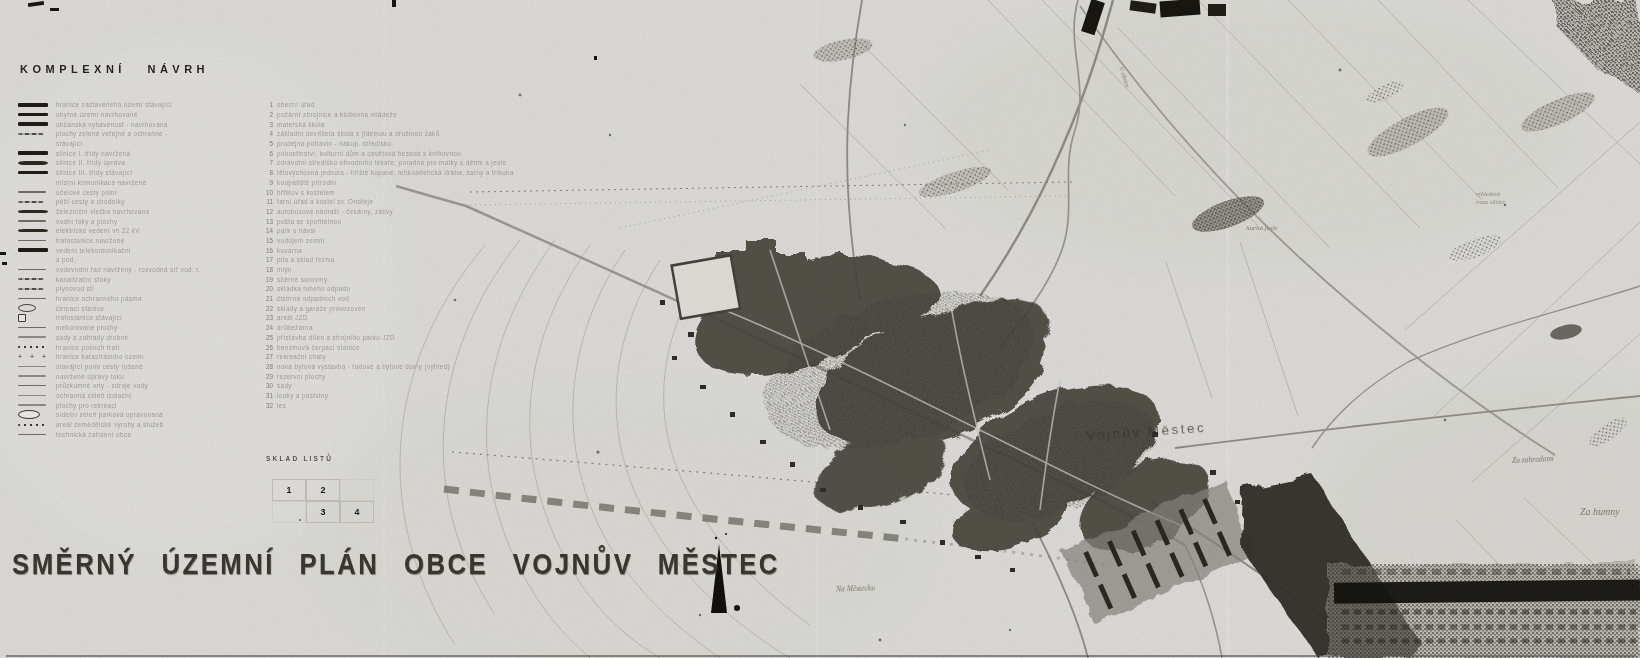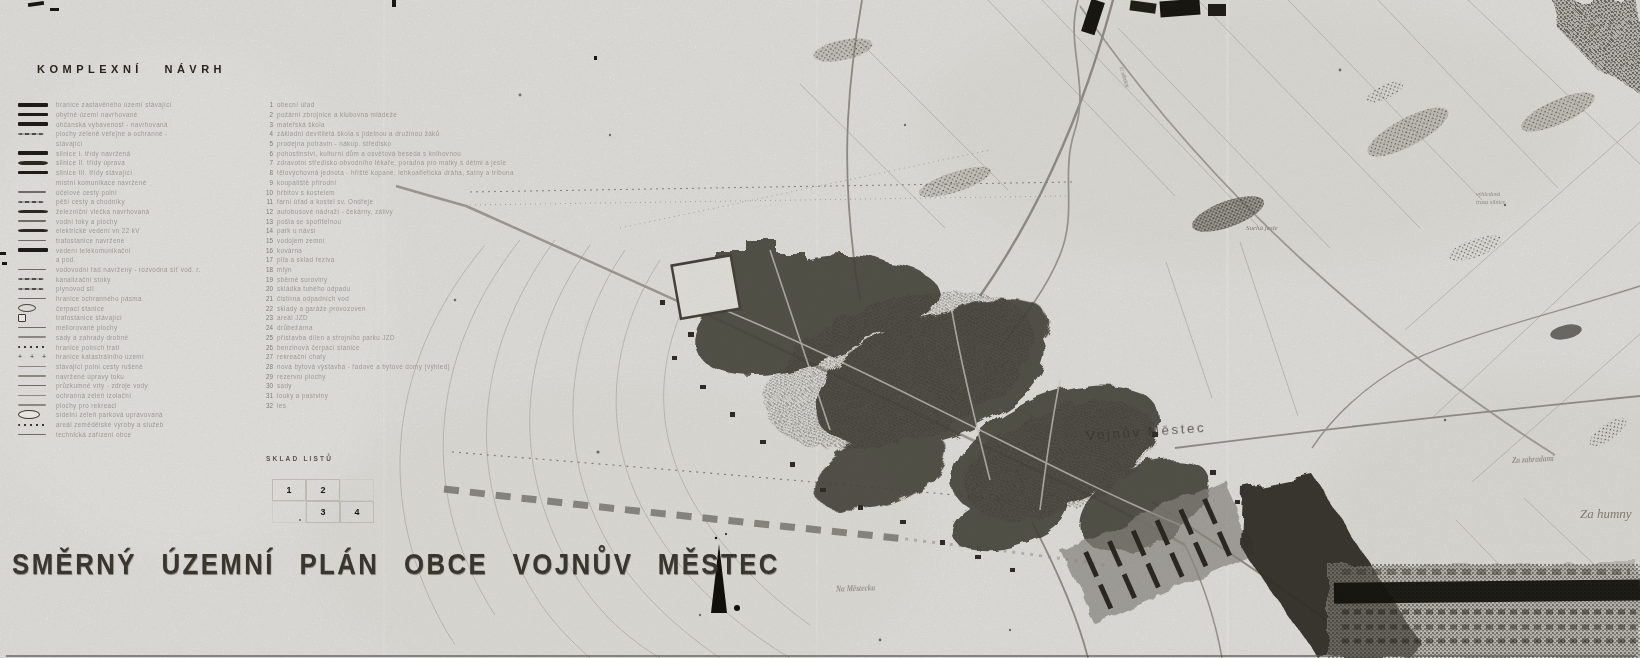--- a/index.html
+++ b/index.html
@@ -2,21 +2,21 @@
 <html><head>
 <meta charset="utf-8">
 <style>
   html,body{margin:0;padding:0;background:#d8d6d0;}
   .page{position:relative;width:1640px;height:658px;background:#ecebe6;overflow:hidden;
         font-family:"Liberation Sans",sans-serif;}
   .page svg{position:absolute;left:0;top:0;}
   .abs{position:absolute;}
   
   .section-title{left:20px;top:63px;font-size:11px;font-weight:bold;letter-spacing:4.5px;
-    word-spacing:14px;color:#26231d;filter:blur(.3px);margin-left:17px;}
+    word-spacing:14px;color:#26231d;filter:blur(.3px);}
   
   .legend{left:18px;top:100px;width:250px;}
   .legend-row{display:flex;align-items:center;height:9.7px;}
   .legend-row .sym{width:38px;flex:0 0 38px;display:flex;align-items:center;}
   .legend-row .txt{font-size:6.3px;color:#9b988f;letter-spacing:.4px;filter:blur(.35px);
     white-space:nowrap;}
   .sym i{display:block;border-radius:1px;}
   .sym.sbold i{width:30px;height:3.6px;background:#1f1c16;}
   .sym.sboldwavy i{width:30px;height:3.4px;background:#2b2820;border-radius:40%/100%;}
   .sym.sscript i{width:26px;height:2.4px;background:repeating-linear-gradient(90deg,#4e4b43 0 4px,rgba(78,75,67,.35) 4px 7px);border-radius:50%/100%;}
@@ -48,21 +48,21 @@
     word-spacing:15px;color:#39362f;filter:blur(.35px);transform:scaleY(1.1) scaleX(.99);
     transform-origin:left top;text-shadow:.5px .5px .8px rgba(52,48,42,.55);}
   
   .topo{font-family:"Liberation Serif",serif;color:#7b786f;filter:blur(.3px);white-space:nowrap;}
   .town-label{left:1086px;top:424px;font-size:13.5px;letter-spacing:2.5px;color:rgba(52,49,43,.72);
     transform:rotate(-4deg);font-family:"Liberation Sans",sans-serif;filter:blur(.4px);}
   .lbl-hill{left:1246px;top:224px;font-size:7px;font-style:italic;}
   .lbl-note{left:1476px;top:190px;font-size:6px;line-height:8px;font-style:italic;color:#8a8780;text-align:left;}
   .lbl-field-e{left:1512px;top:455px;font-size:7.5px;font-style:italic;transform:rotate(-3deg);}
   .lbl-field-s{left:836px;top:584px;font-size:7.5px;font-style:italic;transform:rotate(-2deg);}
-  .lbl-field-se{left:1580px;top:506px;font-size:13px;font-style:italic;}
+  .lbl-field-se{left:1580px;top:506px;font-size:10px;font-style:italic;}
   .lbl-road{left:1124px;top:66px;font-size:6px;font-style:italic;transform:rotate(72deg);transform-origin:left top;}
 </style>
 </head>
 <body>
 
 <div class="page">
 
 <svg width="1640" height="658" viewBox="0 0 1640 658">
   <defs>
     <filter id="grainF" x="0" y="0" width="100%" height="100%">

